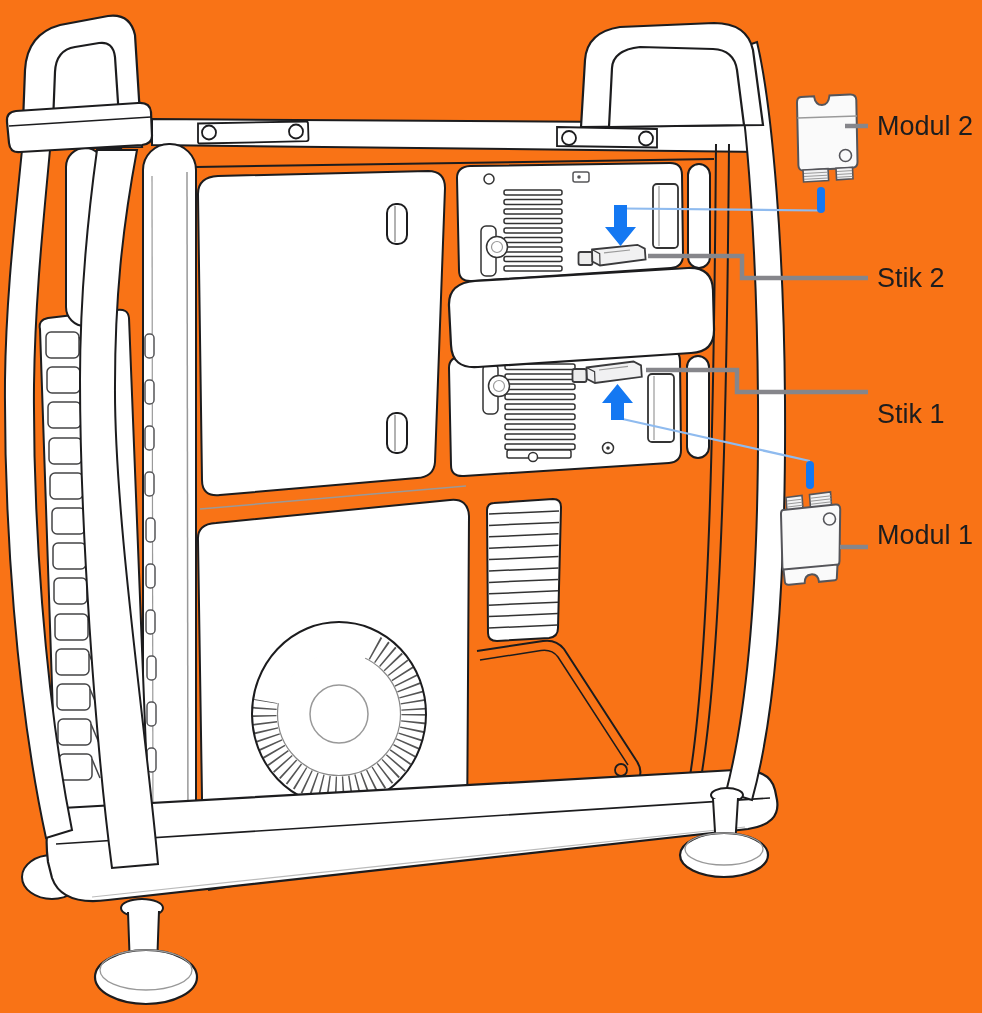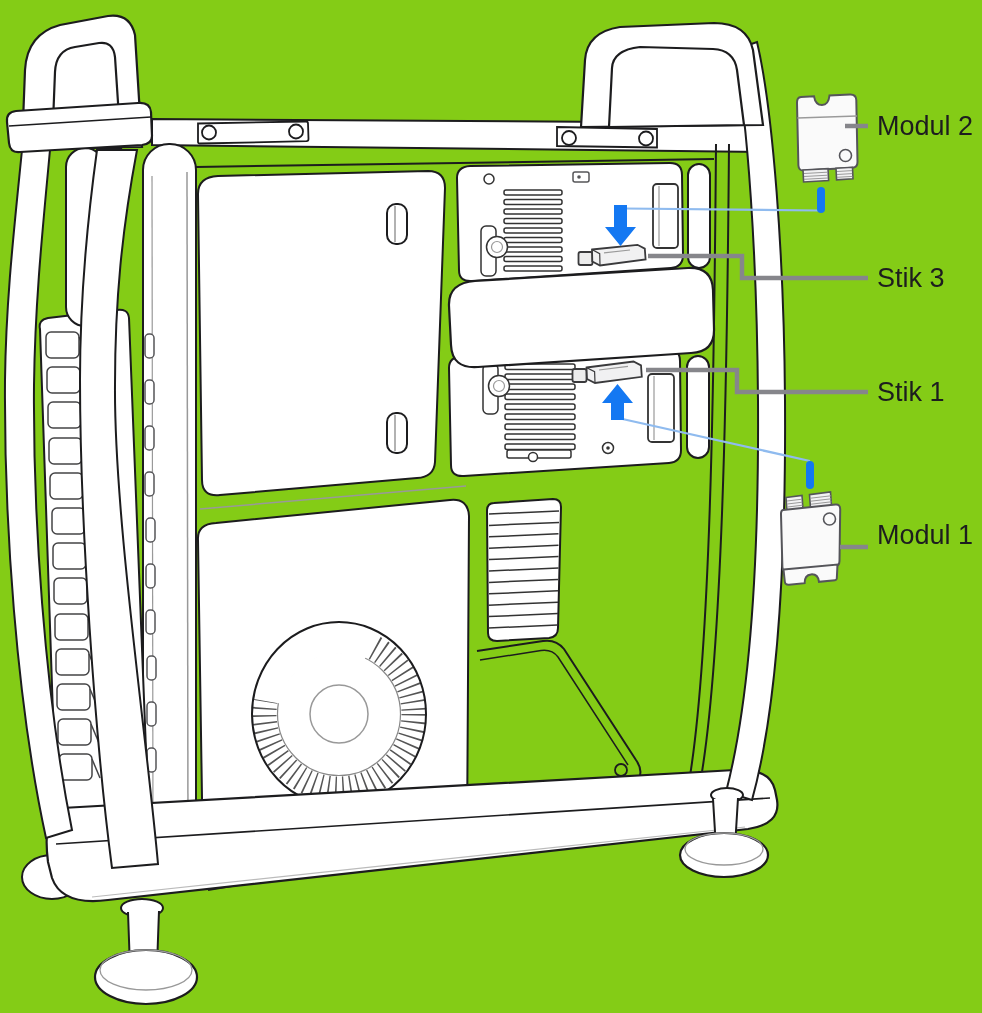--- a/index.html
+++ b/index.html
@@ -1,16 +1,16 @@
 <!DOCTYPE html>
 <html><head>
 <meta charset="utf-8">
 <style>
   html,body{margin:0;padding:0;background:#ffffff;}
-  #stage{position:relative;width:982px;height:1013px;background:#84cc16;overflow:hidden;
+  #stage{position:relative;width:982px;height:1013px;background:#f97316;overflow:hidden;
          font-family:"Liberation Sans","DejaVu Sans",sans-serif;}
   #art{position:absolute;left:0;top:0;}
   .callout-label{position:absolute;font-size:27px;line-height:32px;color:#1d1d1f;
                  white-space:nowrap;font-weight:400;}
 </style>
 </head>
 <body>
 
 <div id="stage">
 <svg id="art" width="982" height="1013" viewBox="0 0 982 1013">
@@ -268,16 +268,16 @@
 
   <g stroke="#86868b" stroke-width="4.5" fill="none">
     <path d="M 845 126 L 868 126"></path>
     <path d="M 648 256 L 742 256 L 742 278 L 868 278"></path>
     <path d="M 646 370 L 737 370 L 737 392 L 868 392"></path>
     <path d="M 840 547 L 868 547"></path>
   </g>
 </svg>
 
 <div class="callout-label" style="left:877px;top:110px">Modul 2</div>
-<div class="callout-label" style="left:877px;top:262px">Stik 3</div>
-<div class="callout-label" style="left:877px;top:376px">Stik 1</div>
+<div class="callout-label" style="left:877px;top:262px">Stik 2</div>
+<div class="callout-label" style="left:877px;top:398px">Stik 1</div>
 <div class="callout-label" style="left:877px;top:519px">Modul 1</div>
 </div>
 
 </body></html>

